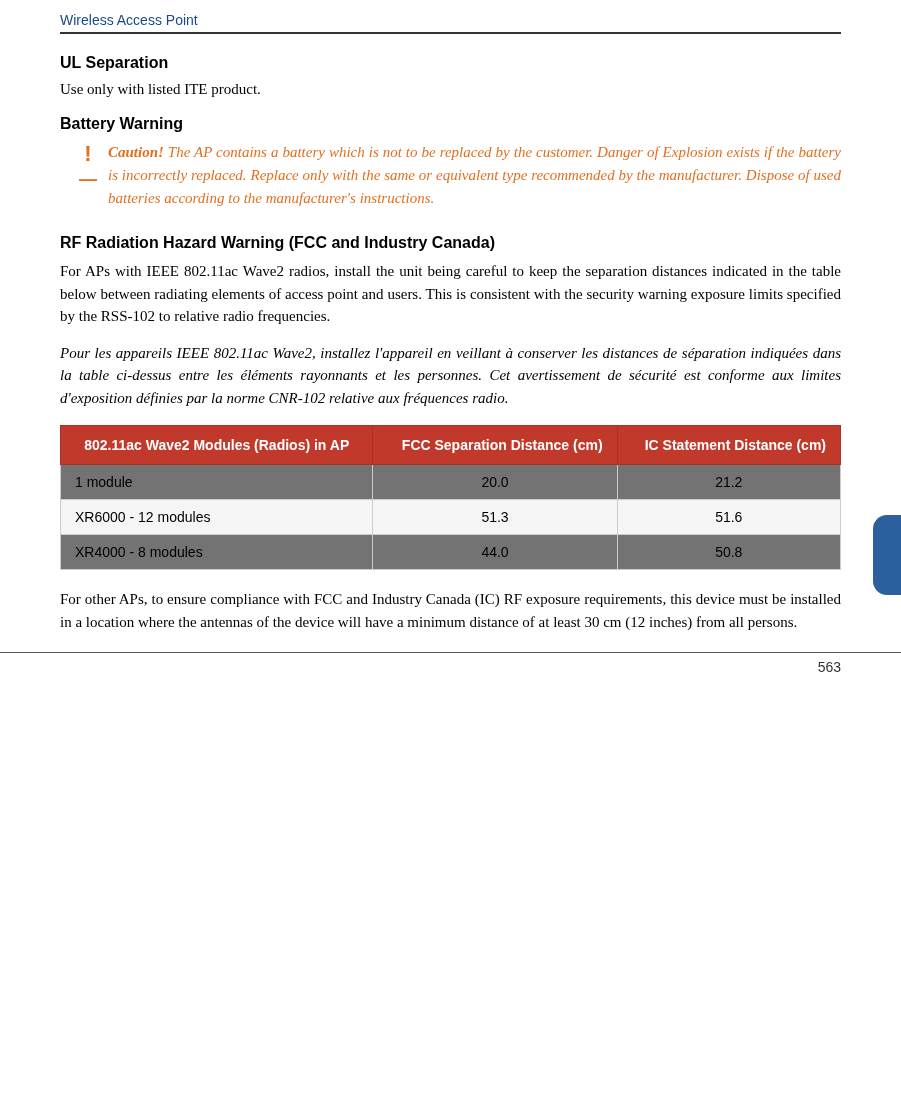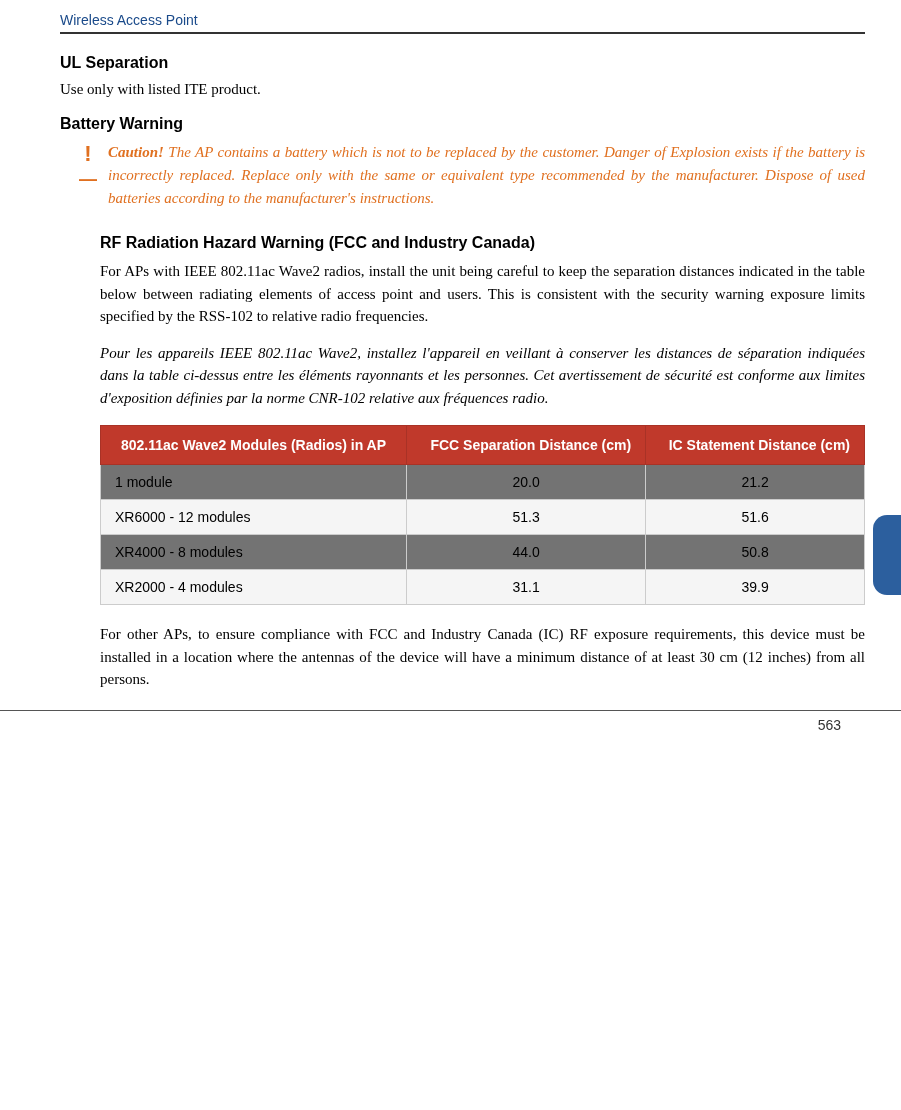--- a/index.html
+++ b/index.html
@@ -12,21 +12,21 @@
       width: 901px;
       min-height: 1110px;
       background: #fff;
       font-family: Georgia, 'Times New Roman', serif;
       font-size: 15px;
       color: #000;
       position: relative;
     }
 
     .page-container {
-      padding: 12px 36px 40px 60px;
+      padding: 12px 60px 40px 60px;
       position: relative;
     }
 
     .header-bar {
       display: flex;
       justify-content: space-between;
       align-items: center;
       border-bottom: 2px solid #333;
       padding-bottom: 4px;
       margin-bottom: 20px;
@@ -102,21 +102,20 @@
       line-height: 1.55;
       text-align: justify;
     }
 
     .caution-text strong {
       font-weight: bold;
     }
 
     .rf-section {
       margin-bottom: 16px;
-      margin-left: 40px;
     }
 
     .rf-title {
       font-family: Arial, Helvetica, sans-serif;
       font-size: 16px;
       font-weight: bold;
       margin-bottom: 8px;
     }
 
     table {
@@ -239,25 +238,20 @@
           <tr>
             <td>XR6000 - 12 modules</td>
             <td>51.3</td>
             <td>51.6</td>
           </tr>
           <tr>
             <td>XR4000 - 8 modules</td>
             <td>44.0</td>
             <td>50.8</td>
           </tr>
-          <tr>
-            <td>XR2000 - 4 modules</td>
-            <td>31.1</td>
-            <td>39.9</td>
-          </tr>
         </tbody>
     </table>
 
     <p class="body-text">For other APs, to ensure compliance with FCC and Industry Canada (IC) RF exposure requirements, this device must be installed in a location where the antennas of the device will have a minimum distance of at least 30 cm (12 inches) from all persons.</p>
   </div>
 
   <div class="footer-bar">
     <span>563</span>
   </div>
 </div>

